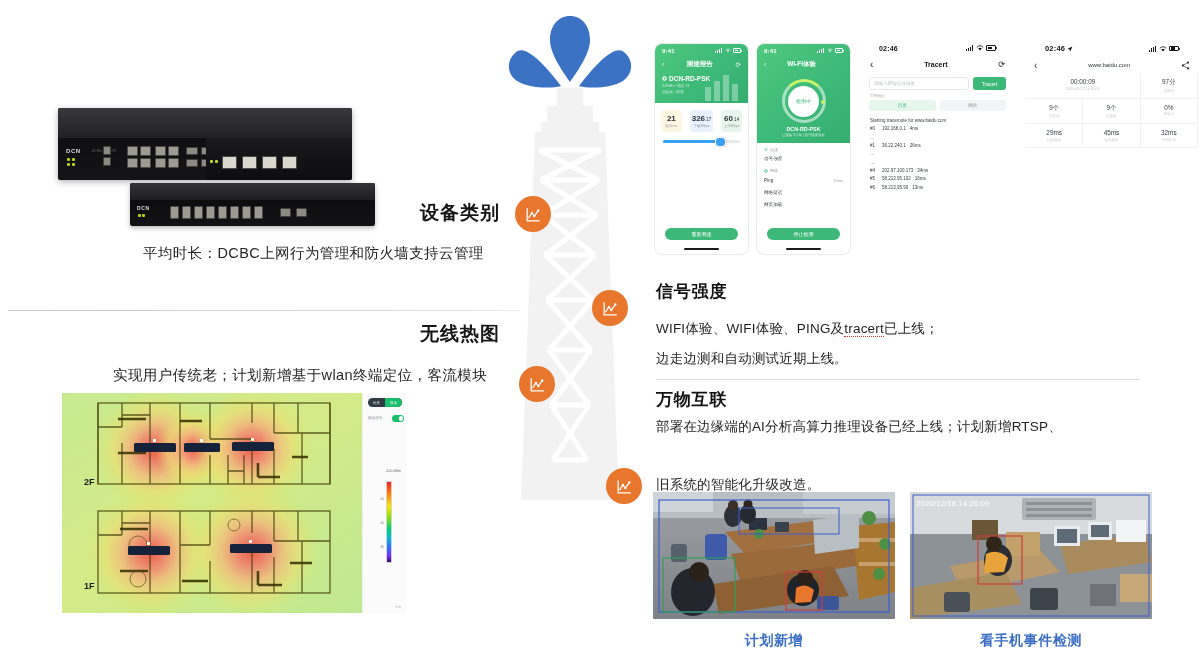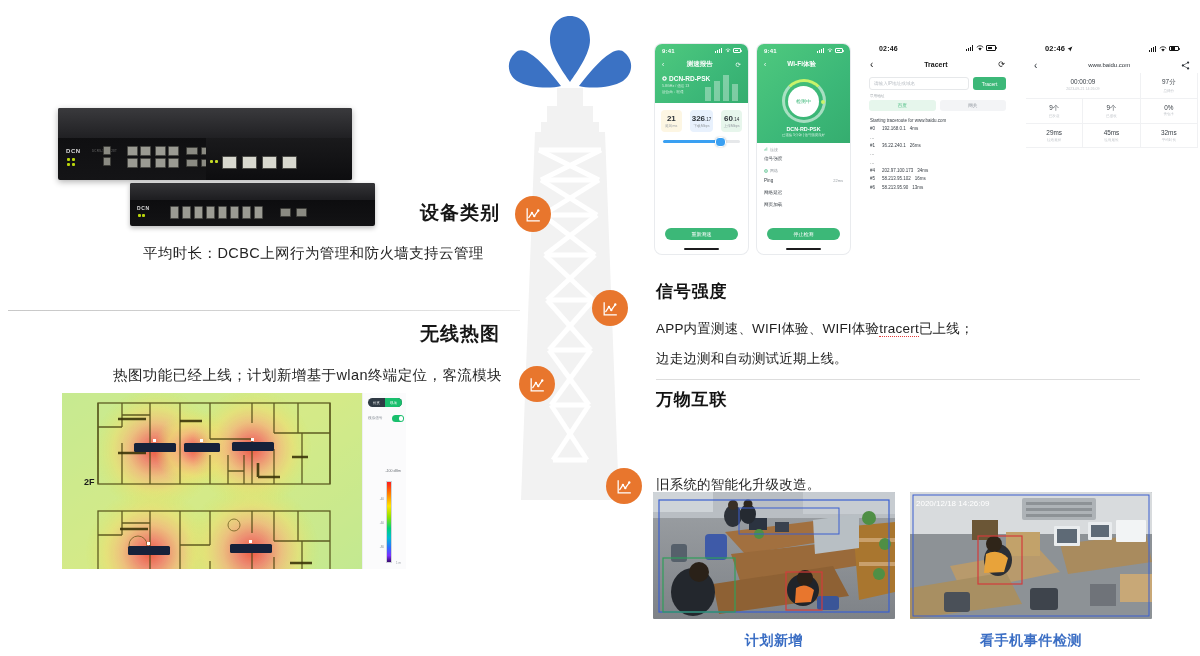--- a/index.html
+++ b/index.html
@@ -56,21 +56,21 @@
   .sec-sub {
     position:absolute; color:#262626; font-size:14.5px; letter-spacing:.4px;
   }
   .hr-left {
     position:absolute; height:1px;
     background:linear-gradient(90deg,#c8c8c8 0%, #d8d8d8 70%, #ececec 100%);
   }
 
   
   .heat-box {
-    position:absolute; left:62px; top:393px; width:344px; height:176px;
+    position:absolute; left:62px; top:393px; width:344px; height:220px;
     background:#7dd3fc; overflow:hidden;
   }
   .heat-canvas { position:absolute; left:0; top:0; }
   .heat-side {
     position:absolute; right:0; top:0; width:44px; height:100%;
     background:#fbfbfc; border-left:1px solid #eef0f2;
   }
   .toggle-pill {
     position:absolute; left:5px; top:5px; width:34px; height:9px;
     border-radius:5px; background:#2f3a44; overflow:hidden; display:flex;
@@ -311,21 +311,21 @@
     <div class="sfp" style="left:150px; top:25px; width:11px; height:9px;"></div>
     <div class="sfp" style="left:166px; top:25px; width:11px; height:9px;"></div>
   </div>
 
   <div class="sec-title" style="right:700px; top:200px;">设备类别</div>
   <div class="sec-sub" style="left:143px; top:244px;">平均时长：DCBC上网行为管理和防火墙支持云管理</div>
 
   <div class="hr-left" style="left:8px; top:310px; width:512px;"></div>
 
   <div class="sec-title" style="right:700px; top:321px;">无线热图</div>
-  <div class="sec-sub" style="left:113px; top:366px;">热图功能已经上线；计划新增基于wlan终端定位，客流模块</div>
+  <div class="sec-sub" style="left:113px; top:366px;">实现用户传统老；计划新增基于wlan终端定位，客流模块</div>
 
   <div class="heat-box">
     <svg class="heat-canvas" width="344" height="220" viewBox="0 0 344 220" aria-hidden="true">
       <defs>
         <radialGradient id="hot" cx="50%" cy="50%" r="50%">
           <stop offset="0%" stop-color="#f04a3a" stop-opacity="0.95"></stop>
           <stop offset="22%" stop-color="#f4736a" stop-opacity="0.85"></stop>
           <stop offset="45%" stop-color="#f7b37a" stop-opacity="0.75"></stop>
           <stop offset="68%" stop-color="#f0dc70" stop-opacity="0.6"></stop>
           <stop offset="100%" stop-color="#d8e86a" stop-opacity="0"></stop>
@@ -680,27 +680,28 @@
       </div>
       <div class="bd-cell">
         <div class="v">32ms</div>
         <div class="k">平均时长</div>
       </div>
     </div>
   </div>
 
   <div class="r-title" style="left:656px; top:280px;">信号强度</div>
   <div class="r-line" style="left:656px; top:320px;">
-    <span>APP内置测速、WIFI体验、WIFI体验</span><span class="u">tracert</span><span>已上线；</span>
+    <span>WIFI体验、WIFI体验、PING及</span><span class="u">tracert</span><span>已上线；</span>
   </div>
   <div class="r-line" style="left:656px; top:350px;">边走边测和自动测试近期上线。</div>
 
   <div class="hr-right" style="left:656px; top:379px; width:484px;"></div>
 
   <div class="r-title" style="left:656px; top:388px;">万物互联</div>
+  <div class="r-line" style="left:656px; top:418px;">部署在边缘端的AI分析高算力推理设备已经上线；计划新增RTSP、</div>
   <div class="r-line" style="left:656px; top:476px;">旧系统的智能化升级改造。</div>
 
   <div class="photo" style="left:653px; top:492px; width:242px; height:127px;">
     <svg width="242" height="127" viewBox="0 0 242 127" aria-hidden="true">
       <defs>
         <linearGradient id="p1floor" x1="0" y1="0" x2="0" y2="1">
           <stop offset="0%" stop-color="#9ea2a6"></stop>
             <stop offset="100%" stop-color="#7e8287"></stop>
         </linearGradient>
       </defs>

